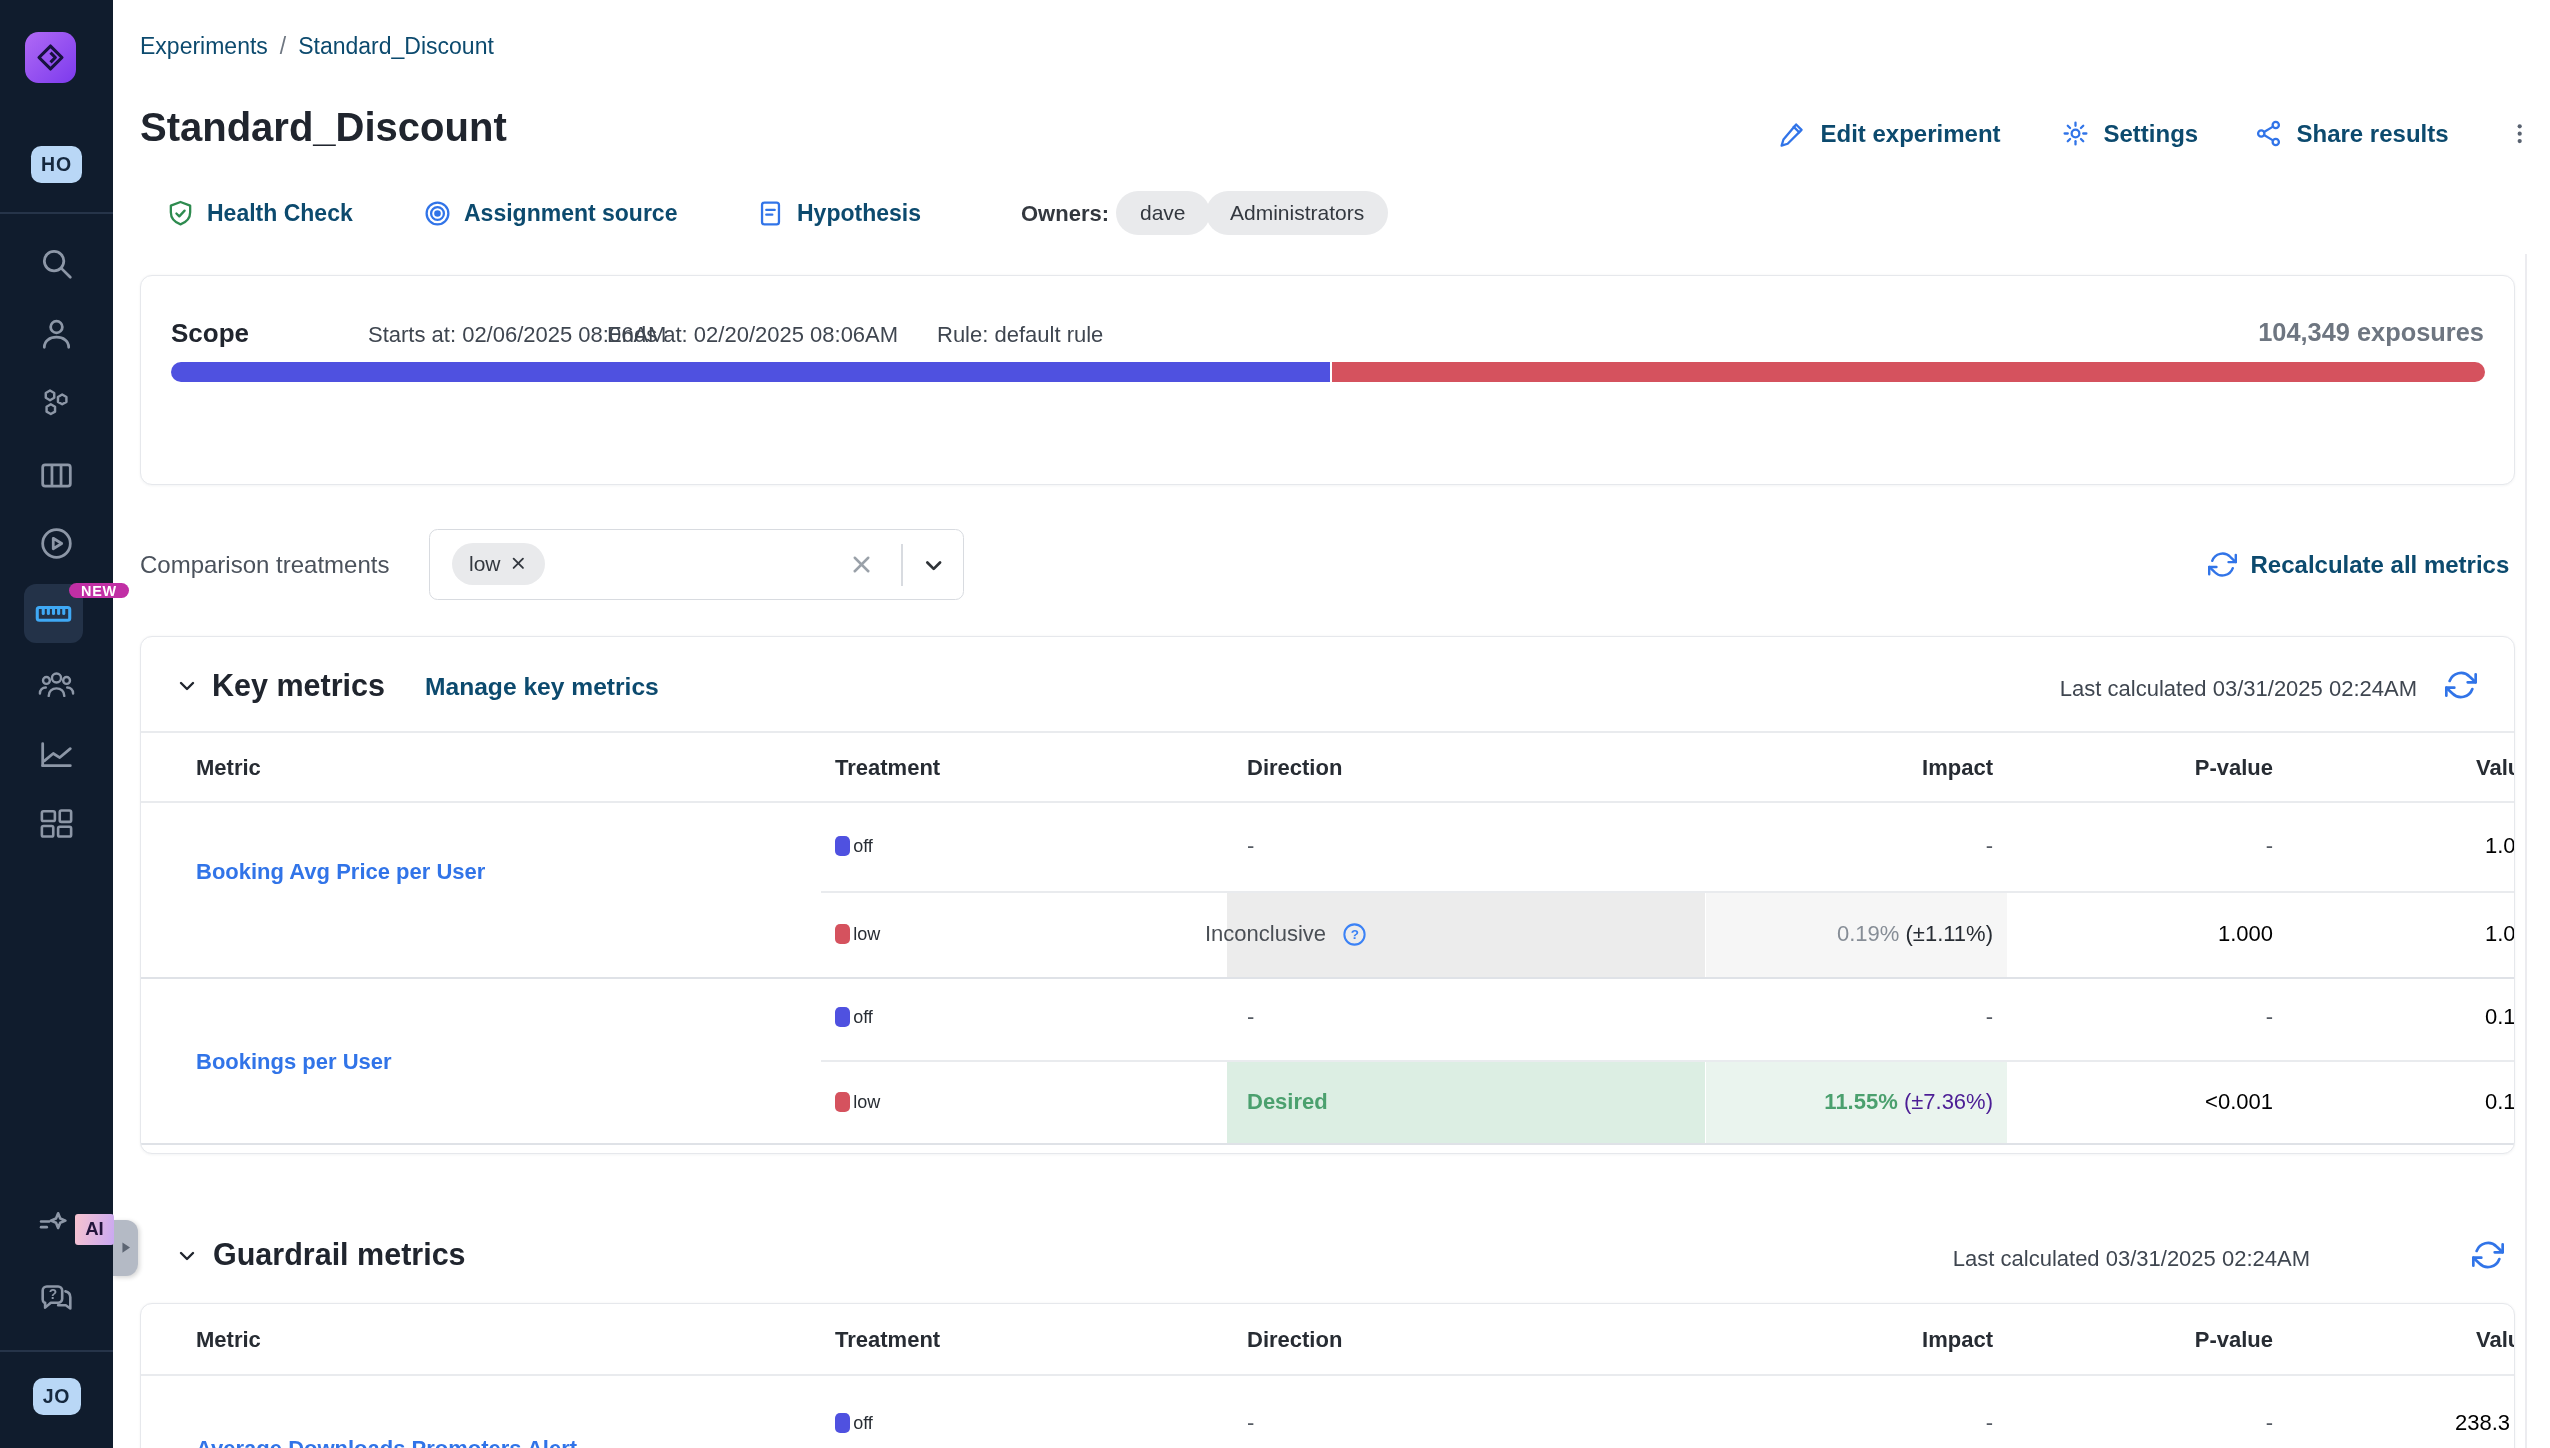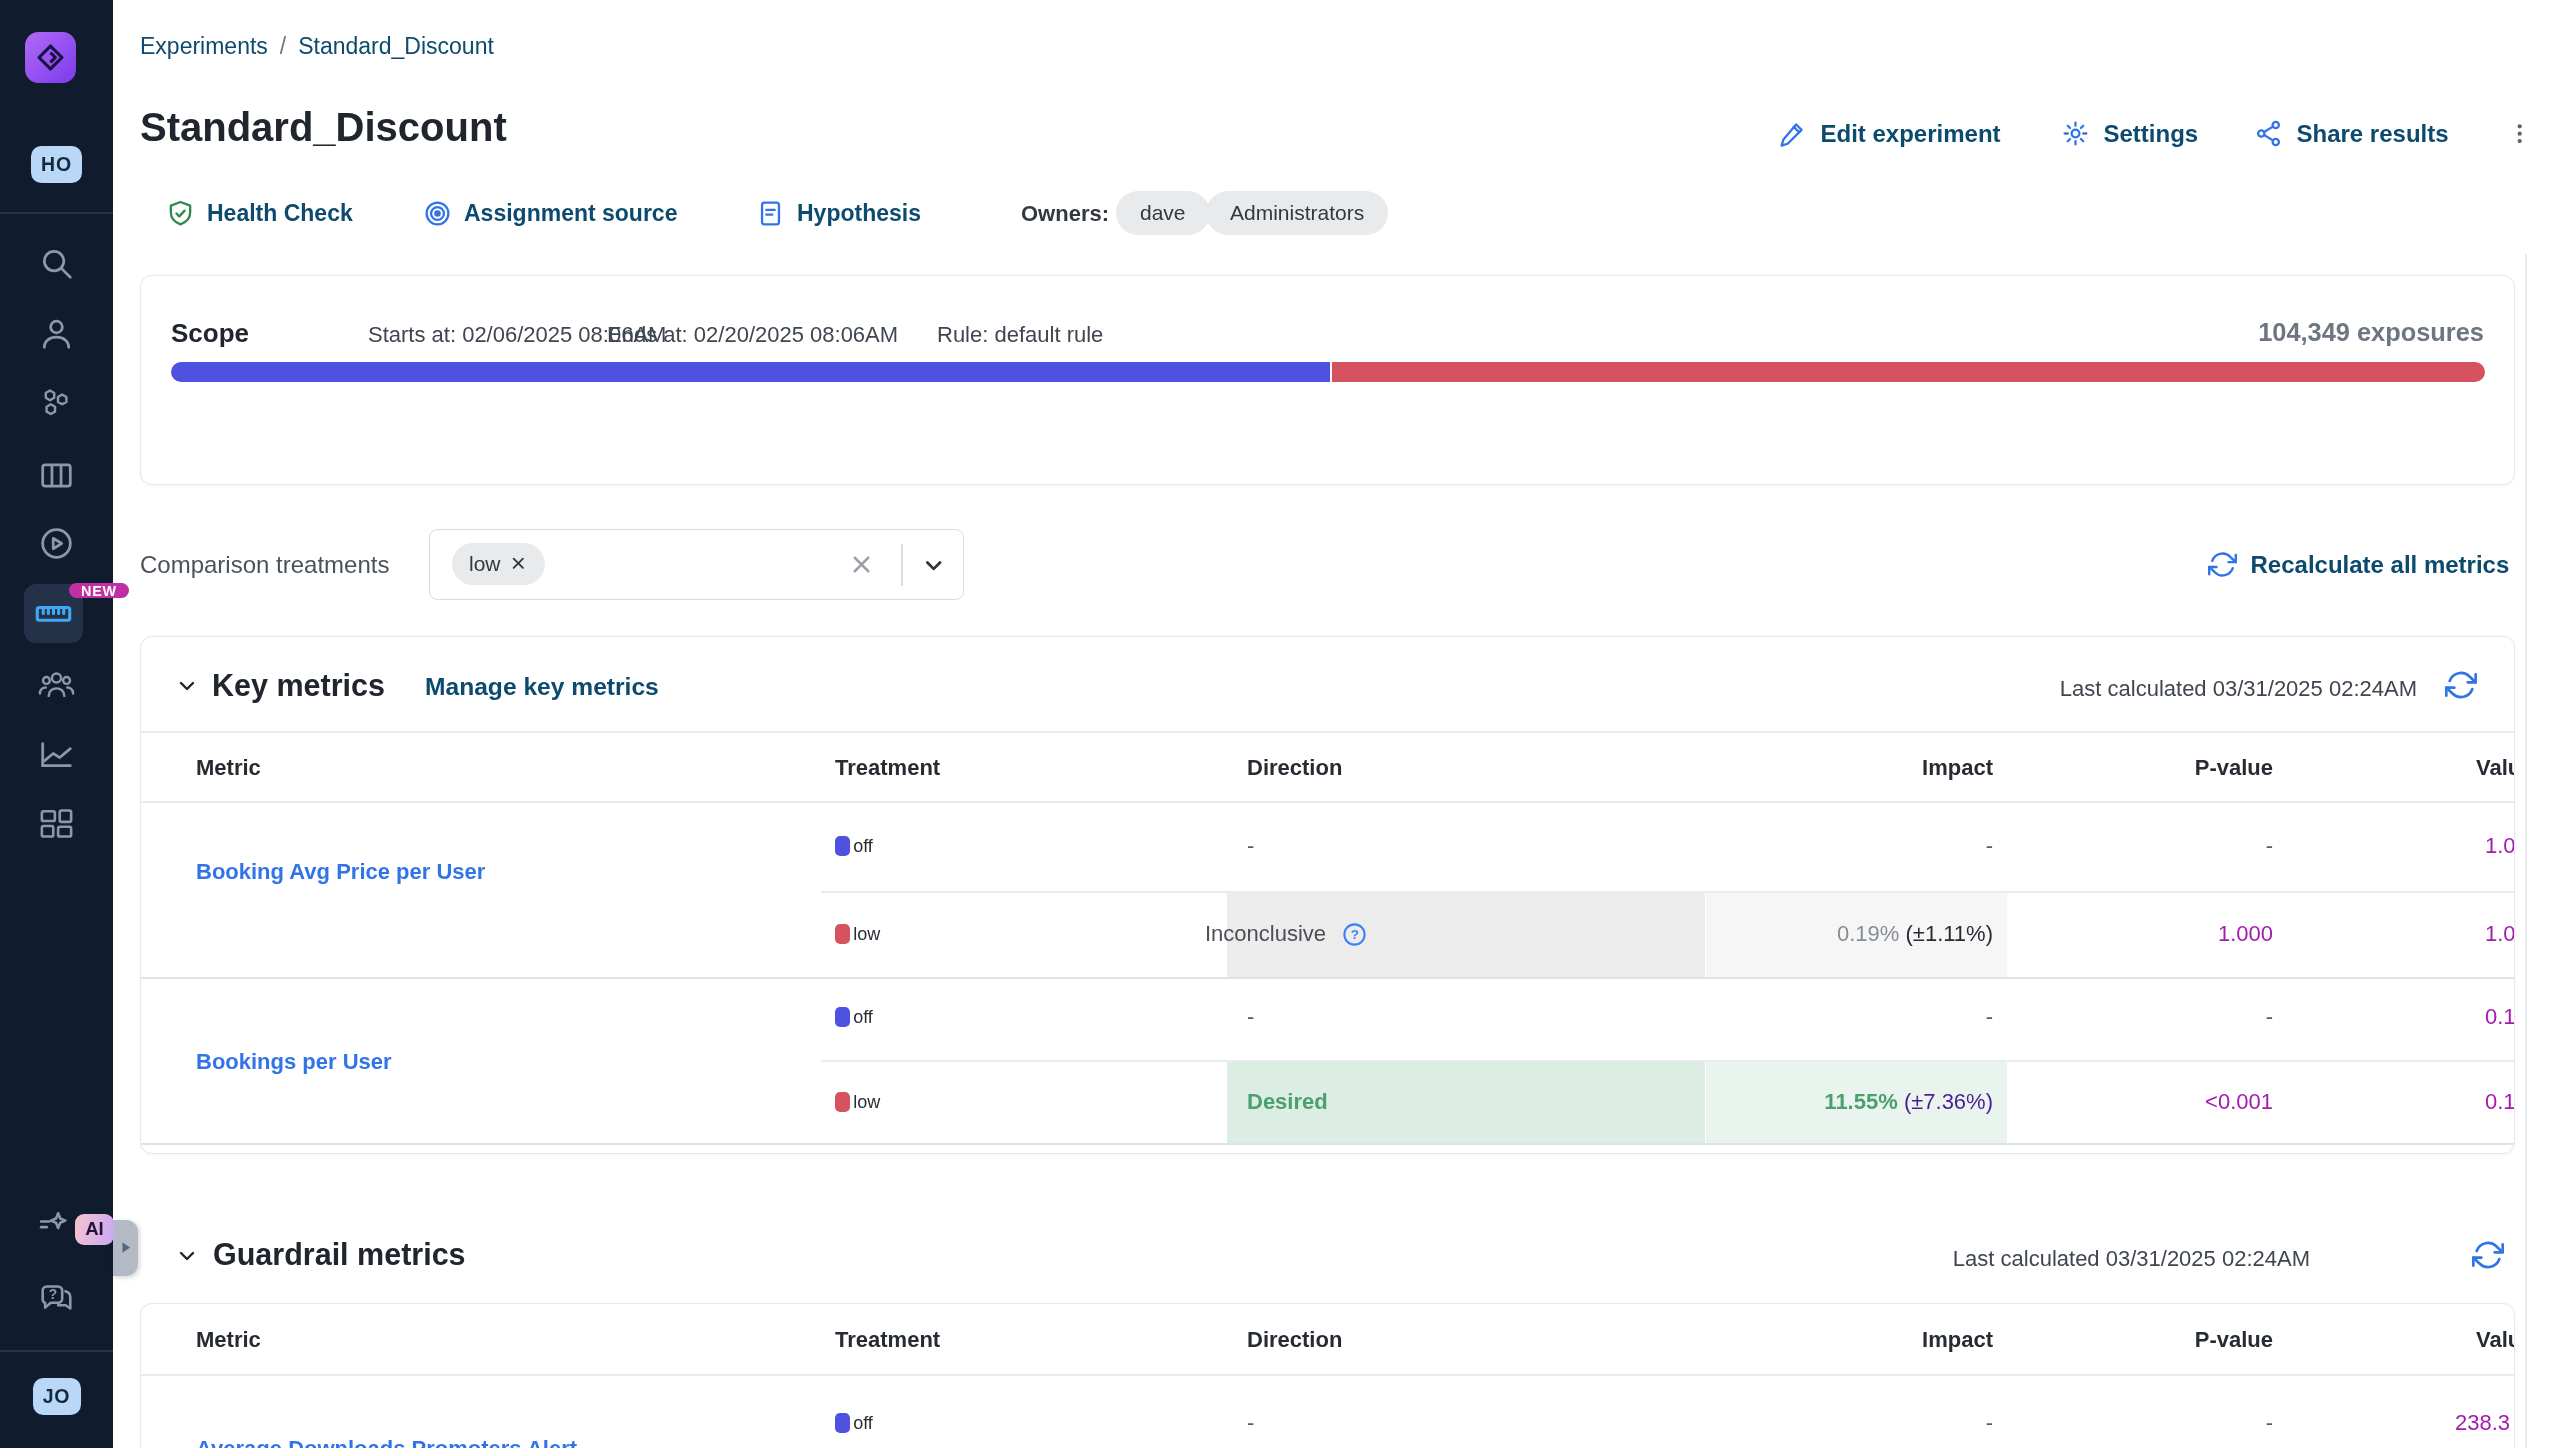--- a/index.html
+++ b/index.html
@@ -9,21 +9,21 @@
   .flex{display:flex;align-items:center;}
   .link{color:#0c4a6e;font-weight:700;cursor:pointer;}
   .card{position:absolute;background:#fff;border:1.7px solid #e6e8ec;border-radius:12px;
         box-shadow:0 0.8px 2.5px rgba(20,30,50,.05);overflow:hidden;}
   .chip{background:#e9eaec;border-radius:22px;height:44px;display:flex;align-items:center;
         padding:0 24px;font-size:21px;color:#33383f;}
   .sw{border-radius:5.1px;display:inline-block;}
   .sw-blue{background:#4f51e0;}
   .sw-red{background:#d5525e;}
   .hdr-cell{font-size:22px;font-weight:700;color:#272c33;}
-  .cell{font-size:22px;color:#a21caf;}
+  .cell{font-size:22px;color:#000000;}
   .dash{color:#555b63;}
   .metric-link{font-size:22px;font-weight:700;color:#3174e8;cursor:pointer;}
   .treat-label{font-size:18px;color:#272c33;margin-left:3px;}
   .divider-h{position:absolute;background:#e9ebee;height:1.7px;}
   .sidebar{position:absolute;left:0;top:0;width:113px;height:1449px;background:#101c2d;}
   .side-item{position:absolute;left:0;width:113px;display:flex;justify-content:center;}
   .badge-pill{background:#b9d7f6;color:#15283e;font-weight:700;font-size:19.5px;
               border-radius:10.2px;padding:6.8px 10.2px;letter-spacing:0.8px;}
   .icon-svg{display:block;}
   .muted{color:#6e7681;}
@@ -121,21 +121,21 @@
       </svg>
     </div>
 
     <div class="side-item" style="top:1206px;">
       <svg class="icon-svg" width="39" height="39" viewBox="0 0 24 24" fill="none" stroke="#8d97a7" stroke-width="1.6" stroke-linecap="round" stroke-linejoin="round">
         <path d="M2.5 9.5h5"></path>
           <path d="M2.5 13h3.5"></path>
         <path d="M13 4.5l1.3 3.2 3.2 1.3-3.2 1.3L13 13.5l-1.3-3.2-3.2-1.3 3.2-1.3z"></path>
       </svg>
     </div>
-    <div class="abs" style="left:75px;top:1214px;height:30.5px;padding:0 10.2px;border-radius:9px;
+    <div class="abs" style="left:75px;top:1214px;height:30.5px;padding:0 10.2px;border-radius:3px;
          background:linear-gradient(100deg,#f7c3cf,#c9a8f2);color:#23143c;font-size:18.6px;font-weight:700;
          display:flex;align-items:center;z-index:5;">AI</div>
 
     <div class="side-item" style="top:1280px;">
       <svg class="icon-svg" width="39" height="39" viewBox="0 0 24 24" fill="none" stroke="#8d97a7" stroke-width="1.6" stroke-linecap="round" stroke-linejoin="round">
         <path d="M3.5 6.5a2.5 2.5 0 012.5-2.5h7a2.5 2.5 0 012.5 2.5v5a2.5 2.5 0 01-2.5 2.5H8.5l-3.5 3v-3h-.5a2.5 2.5 0 01-1-2z"></path>
         <path d="M17.5 7c1.9.4 3 1.8 3 3.6v6.9l-2.8-2H13"></path>
         <text x="7.3" y="11.5" font-size="8.5" font-weight="bold" fill="#8d97a7" stroke="none">?</text>
       </svg>
     </div>

